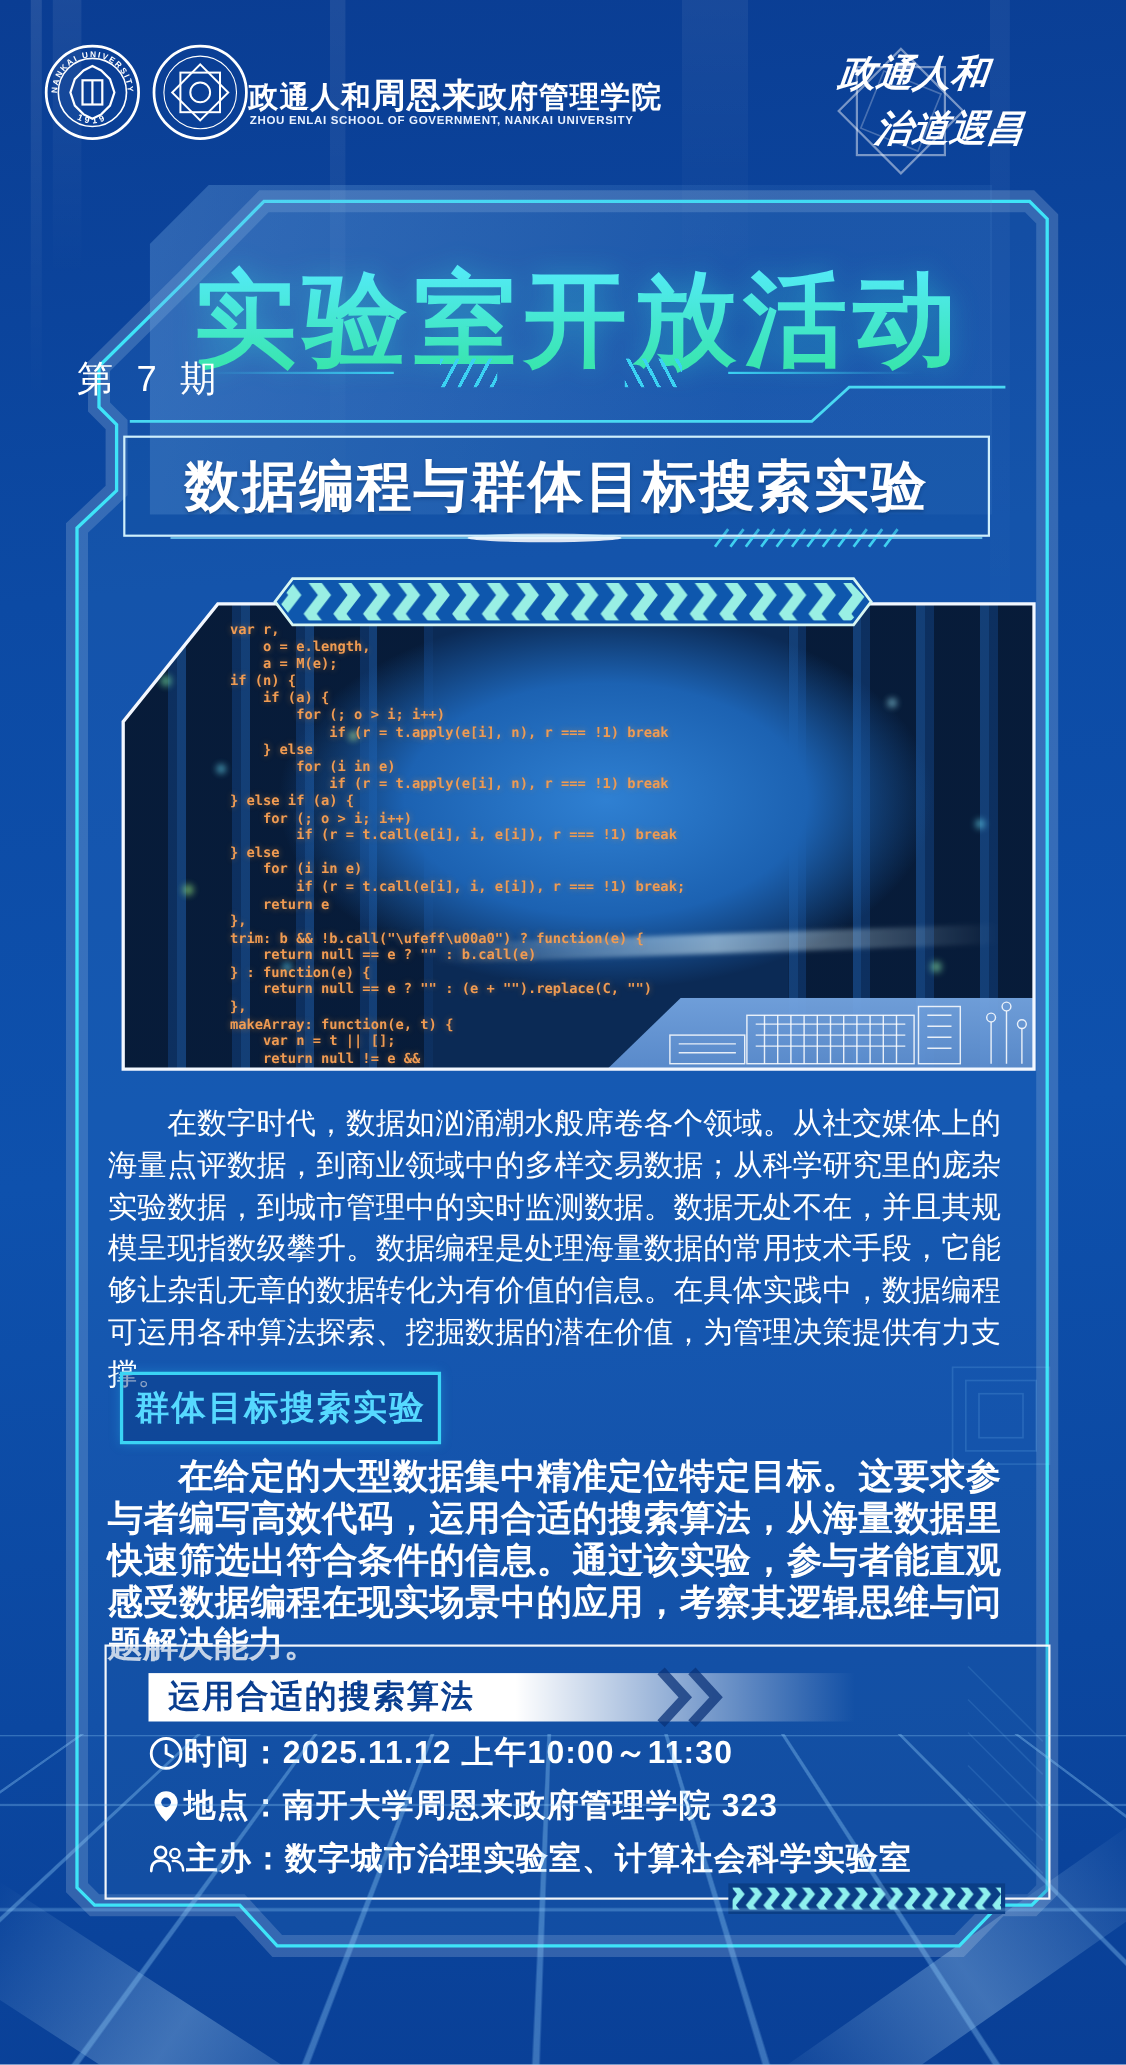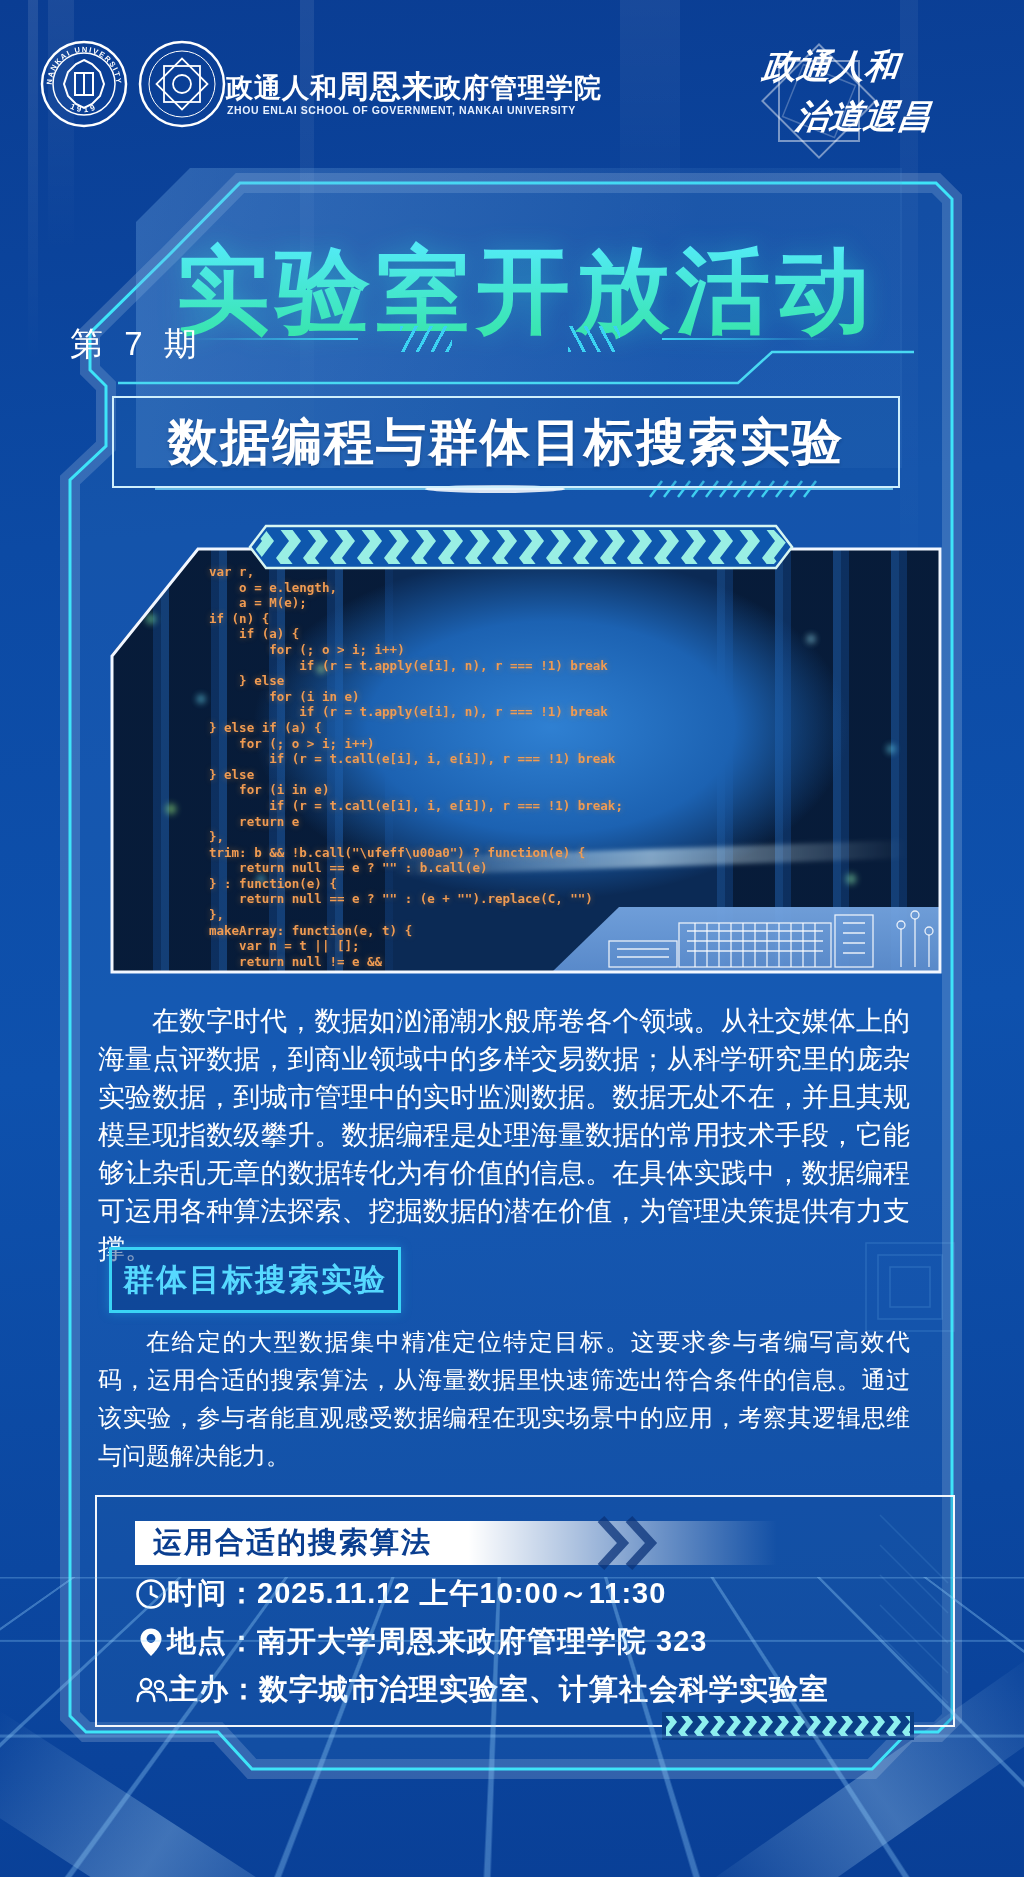--- a/index.html
+++ b/index.html
@@ -89,22 +89,22 @@
     clip-path:polygon(68px 0,100% 0,100% 100%,0 100%);}
   .photo-border{left:0;top:0;pointer-events:none;}
   .chev-banner{left:248px;top:524px;}
   
   .intro{left:98px;top:1002px;width:812px;margin:0;color:#fff;font-size:27px;line-height:38px;
     text-align:justify;text-indent:2em;font-weight:400;}
   .section-label{left:98px;top:1247px;width:286px;height:60px;border:3px solid #3ad4f5;
     background:rgba(8,56,128,.45);display:flex;align-items:center;justify-content:center;
     box-shadow:0 0 10px rgba(40,190,240,.35);margin-left:11px;}
   .section-label span{color:#56d9ff;font-size:31px;font-weight:900;letter-spacing:2px;}
-  .section-text{left:98px;top:1323px;width:812px;margin:0;color:#fff;font-size:24px;line-height:38px;
-    text-align:justify;text-indent:2em;font-weight:400;}
+  .section-text{left:98px;top:1323px;width:812px;margin:0;color:#fff;font-size:32px;line-height:38px;
+    text-align:justify;text-indent:2em;font-weight:700;}
   
   .info-box{left:95px;top:1495px;width:856px;height:228px;border:2px solid rgba(255,255,255,.95);
     background:rgba(18,78,158,.25);}
   .info-pill{position:absolute;left:38px;top:24px;width:642px;height:44px;
     background:linear-gradient(90deg,#ffffff 52%,rgba(255,255,255,0));
     display:flex;align-items:center;}
   .info-pill span{color:#0a3e8f;font-size:29px;font-weight:900;letter-spacing:2px;padding-left:18px;}
   .pill-chev{position:absolute;left:498px;top:18px;}
   .info-row{position:absolute;left:38px;height:44px;display:flex;align-items:center;}
   .info-row span{color:#fff;font-size:29px;font-weight:600;letter-spacing:1px;white-space:nowrap;}

